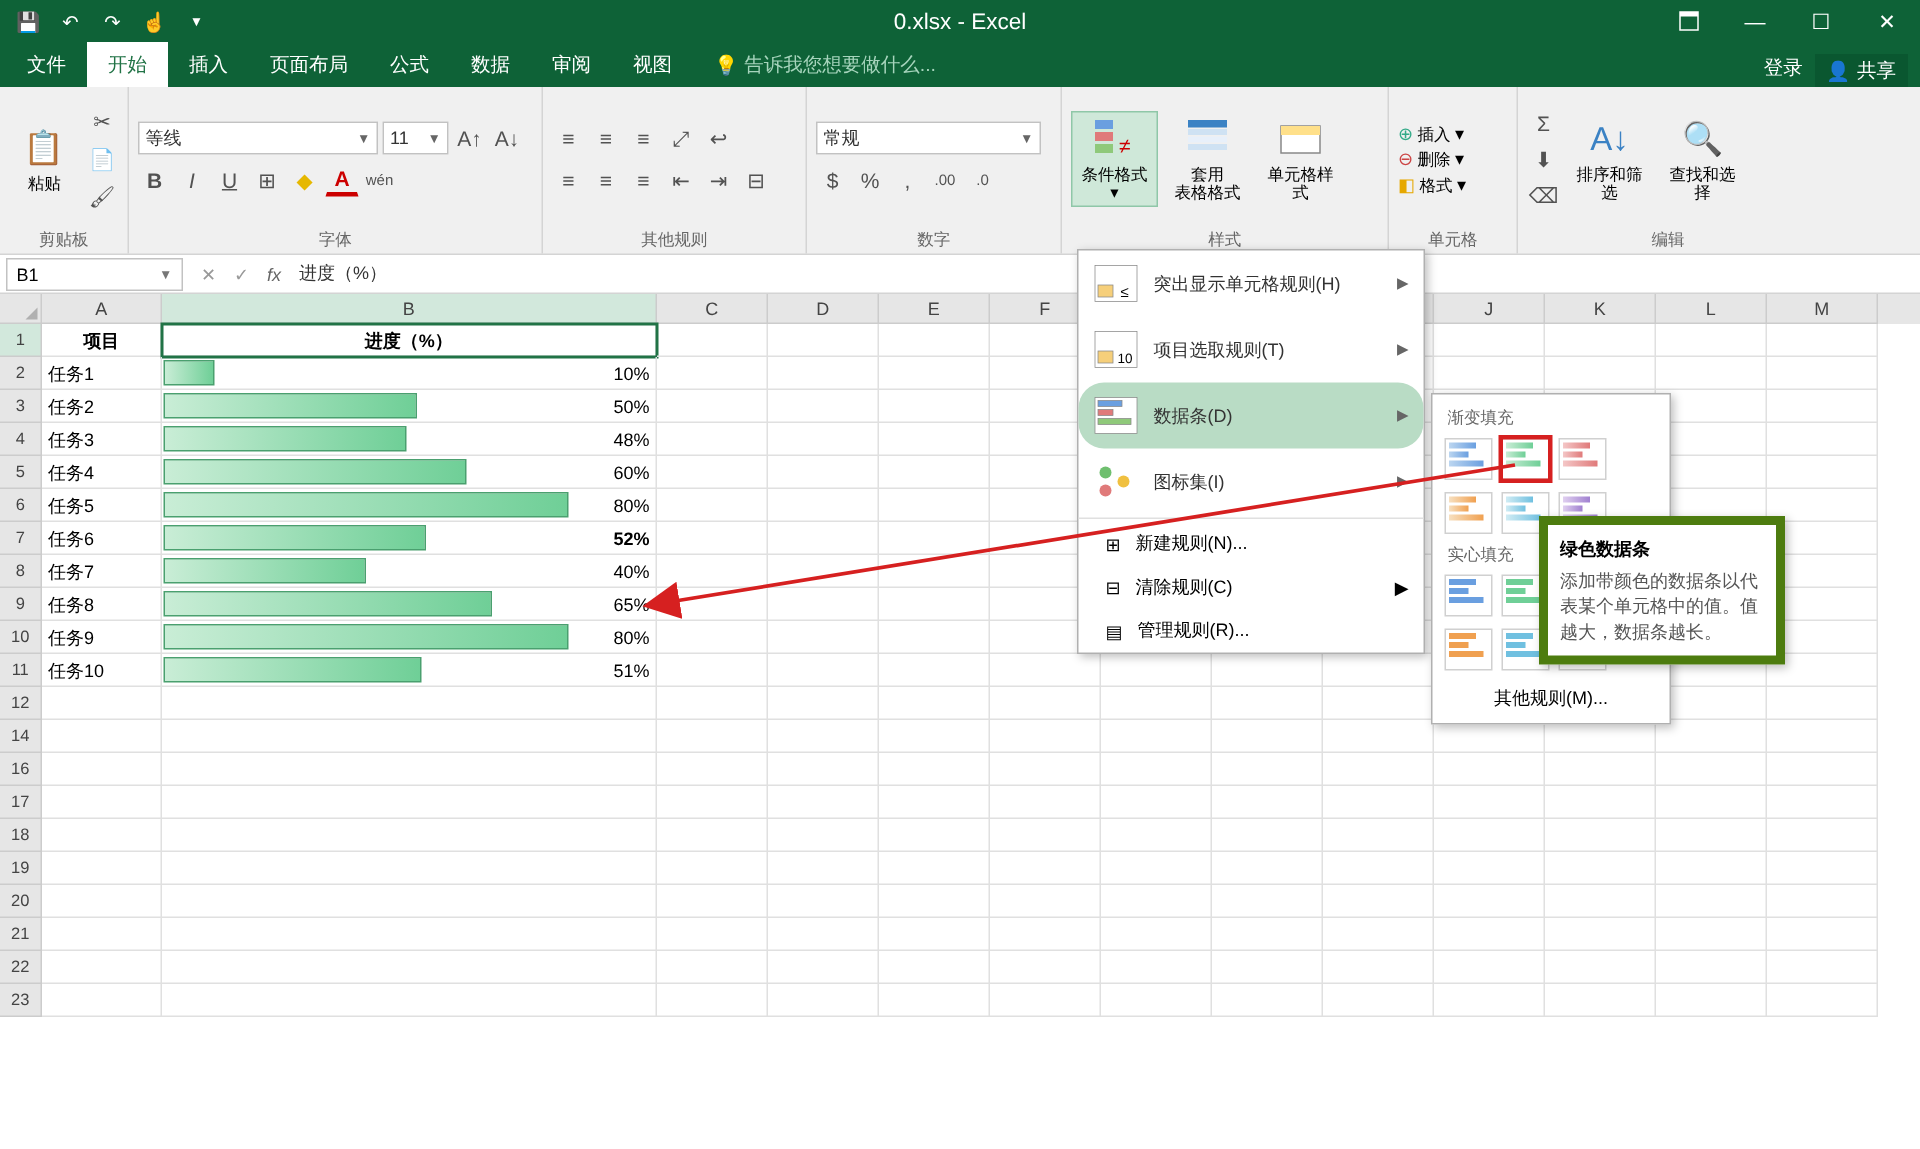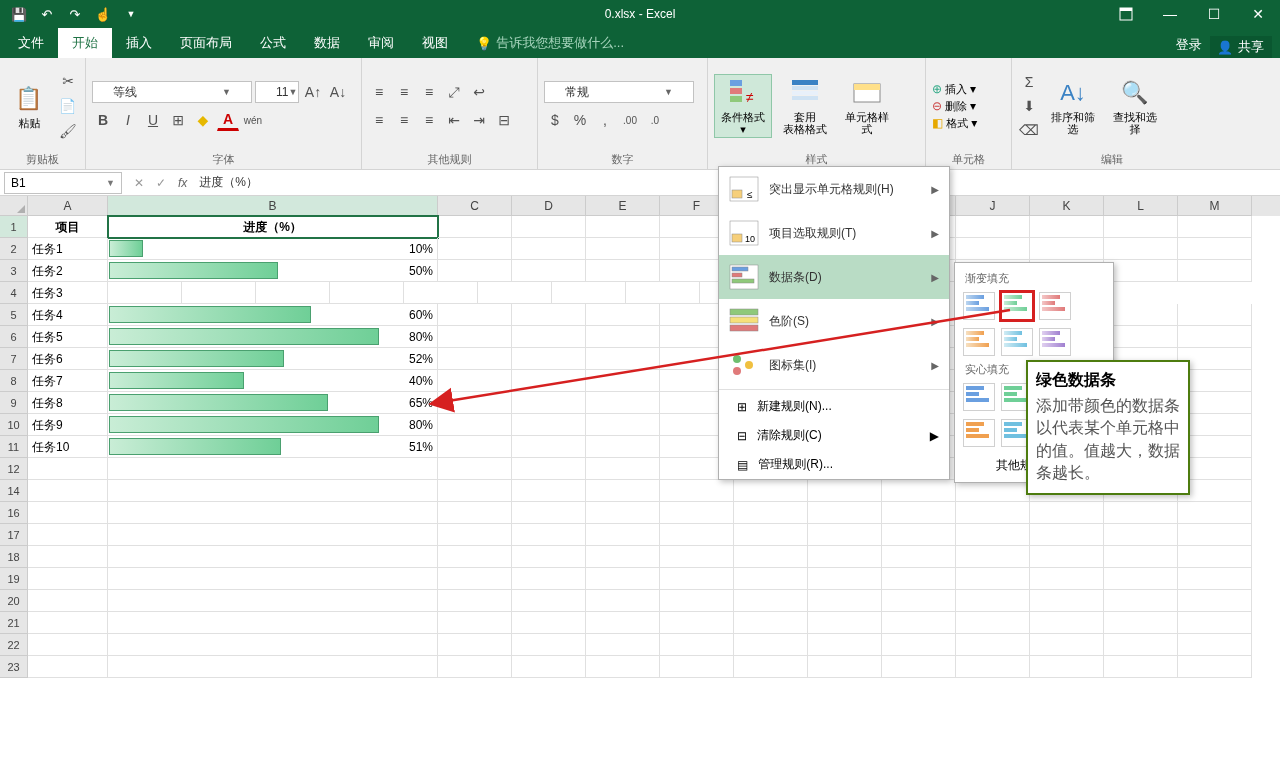--- a/index.html
+++ b/index.html
@@ -2,21 +2,21 @@
 <html><head>
 <meta charset="utf-8">
 <style>
 * { margin:0; padding:0; box-sizing:border-box; font-family:"Microsoft YaHei","Segoe UI",sans-serif; }
 body { width:1280px; height:766px; background:#fff; overflow:hidden; position:relative; font-size:12px; }
 
 
 .titlebar { height:28px; background:#0e6237; color:#fff; display:flex; align-items:center; position:relative; }
 .titlebar .qat { display:flex; gap:2px; padding-left:6px; align-items:center; }
 .titlebar .qat .qbtn { width:26px; height:24px; display:flex; align-items:center; justify-content:center; color:#fff; font-size:13px; }
-.titlebar .title { position:absolute; left:50%; transform:translateX(-50%); font-size:12px;text-align:center; }
+.titlebar .title { position:absolute; left:50%; transform:translateX(-50%); font-size:15px;text-align:center; }
 .titlebar .winbtns { margin-left:auto; display:flex; }
 .titlebar .winbtns .wbtn { width:44px; height:28px; display:flex; align-items:center; justify-content:center; font-size:14px;}
 .titlebar .winbtns .wbtn.ribbtn svg { width:14px; height:14px; }
 
 
 .tabs { height:30px; background:#0e6237; color:#fff; display:flex; align-items:flex-end; padding-left:4px; }
 .tab { padding:6px 14px; font-size:13px; cursor:pointer; }
 .tab.active { background:#fff; color:#217346; font-weight:500;}
 .tab.tell { color:#a6d4bc; display:flex; align-items:center; gap:4px;}
 .tabs .right { margin-left:auto; display:flex; align-items:flex-end; padding-right:8px; gap:8px;}
@@ -26,21 +26,21 @@
 
 .ribbon { height:112px; background:#f0f0f0; border-bottom:1px solid #d4d4d4; display:flex; }
 .group { border-right:1px solid #d4d4d4; display:flex; flex-direction:column; padding:4px 6px 2px; }
 .group .body { flex:1; display:flex; gap:4px; align-items:center; }
 .group .label { text-align:center; font-size:11px; color:#666; padding-top:2px;}
 .iconbtn { width:22px; height:22px; display:flex; align-items:center; justify-content:center; color:#525252; font-size:14px; border:1px solid transparent;}
 .bigbtn { display:flex; flex-direction:column; align-items:center; justify-content:center; gap:2px; padding:2px 4px; width:58px;}
 .bigbtn .ico { width:32px; height:32px; display:flex; align-items:center; justify-content:center; font-size:22px; }
 .bigbtn .lbl { font-size:11px; text-align:center; line-height:1.1;}
 .bigbtn.active { background:#cfe8d9; border:1px solid #8fc7a8;}
-.dropdown { border:1px solid #c2c2c2; background:#fff; height:22px; display:flex; align-items:center; padding:0 20px; font-size:12px; color:#333;}
+.dropdown { border:1px solid #c2c2c2; background:#fff; height:22px; display:flex; align-items:center; padding:0 4px; font-size:12px; color:#333;}
 .dropdown .arr { margin-left:auto; font-size:9px; color:#666;}
 .col { display:flex; flex-direction:column; gap:3px;}
 .row { display:flex; gap:3px; align-items:center;}
 
 
 .formulabar { height:26px; border-bottom:1px solid #d4d4d4; display:flex; align-items:center; background:#fff;}
 .namebox { width:118px; height:22px; border:1px solid #c2c2c2; margin-left:4px; padding:0 6px; display:flex; align-items:center; font-size:12px; background:#fff;}
 .namebox .arr { margin-left:auto; font-size:9px; color:#777;}
 .fbtns { display:flex; gap:4px; padding:0 8px; color:#999;}
 .fbtns span { width:18px; text-align:center;}
@@ -60,37 +60,37 @@
 .rh.sel { background:#d2e8dc;}
 .cell { border-right:1px solid #e0e0e0; border-bottom:1px solid #e0e0e0; padding:0 4px; line-height:22px; font-size:12px; position:relative; overflow:hidden;}
 .cell.hdr { font-weight:bold; text-align:center;}
 .cell .bar { position:absolute; left:1px; top:2px; bottom:2px; background:linear-gradient(to right,#c9edd6,#6fcf97); border:1px solid #4aa06f;}
 .cell .val { position:relative; text-align:right; display:block;}
 .cell.selected { outline:2px solid #217346; outline-offset:-1px; }
 
 
 .cfpanel { position:absolute; left:718px; top:166px; width:232px; background:#fff; border:1px solid #b0b0b0; box-shadow:2px 2px 6px rgba(0,0,0,.25); z-index:10;}
 .cfpanel .item { display:flex; align-items:center; padding:8px 10px; gap:10px; font-size:12px; color:#333;}
-.cfpanel .item.hov { background:#b9dcc5;}
+.cfpanel .item.hov { background:#b9dcc5;border-radius:17px;}
 .cfpanel .item .micon { width:30px; height:28px; display:flex; align-items:center; justify-content:center;}
 .cfpanel .item .arr { margin-left:auto; font-size:10px; color:#666;}
 .cfpanel .sep { height:1px; background:#e0e0e0; margin:2px 0;}
 .cfpanel .itemsmall { display:flex; align-items:center; padding:6px 10px 6px 18px; gap:10px; font-size:12px;}
 
 
 .dbpanel { position:absolute; left:954px; top:262px; width:160px; background:#fff; border:1px solid #b0b0b0; box-shadow:2px 2px 6px rgba(0,0,0,.25); z-index:11; padding:6px;}
 .dbpanel .secthdr { font-size:11px; color:#666; padding:2px 4px;}
 .dbpanel .iconrow { display:flex; gap:6px; padding:4px 2px;}
 .dbpanel .dbicon { width:32px; height:28px; border:1px solid #d0d0d0; background:#fff; position:relative; padding:2px;}
 .dbpanel .dbicon.hl { outline:3px solid #d62020; outline-offset:-1px;}
 .dbpanel .dbicon .b { height:4px; margin-bottom:2px;}
 .dbpanel .more { text-align:center; padding:6px 0 2px; font-size:12px;}
 
 
-.tooltip { position:absolute; left:1026px; top:360px; width:164px; background:#fff; border:2px solid #4d7c0f; box-shadow:2px 2px 6px rgba(0,0,0,.25); padding:8px; font-size:16px; z-index:12;}
+.tooltip { position:absolute; left:1026px; top:344px; width:164px; background:#fff; border:6px solid #4d7c0f; box-shadow:2px 2px 6px rgba(0,0,0,.25); padding:8px; font-size:12px; z-index:12;}
 .tooltip .tt-title { font-weight:bold; margin-bottom:4px;}
 .tooltip .tt-body { color:#555; line-height:1.4;}
 
 
 .arrow { position:absolute; z-index:20; pointer-events:none;}
 
 svg.micon-svg rect { stroke:#888; stroke-width:.5;}
 </style>
 </head>
 <body>
@@ -380,20 +380,24 @@
         <div class="cell" style="width: 74px;"></div>
         <div class="cell" style="width: 74px;"></div>
         <div class="cell" style="width: 74px;"></div>
         <div class="cell" style="width: 74px;"></div>
         <div class="cell" style="width: 74px;"></div>
         <div class="cell" style="width: 74px;"></div>
       </div>
       <div class="r">
         <div class="rh">4</div>
         <div class="cell" style="width: 80px;">任务3</div>
+        <div class="cell" style="width: 330px;">
+          <div class="bar" style="width: 49.2%;"></div>
+          <span class="val">48%</span>
+        </div>
         <div class="cell" style="width: 74px;"></div>
         <div class="cell" style="width: 74px;"></div>
         <div class="cell" style="width: 74px;"></div>
         <div class="cell" style="width: 74px;"></div>
         <div class="cell" style="width: 74px;"></div>
         <div class="cell" style="width: 74px;"></div>
         <div class="cell" style="width: 74px;"></div>
         <div class="cell" style="width: 74px;"></div>
         <div class="cell" style="width: 74px;"></div>
         <div class="cell" style="width: 74px;"></div>
@@ -433,21 +437,21 @@
         <div class="cell" style="width: 74px;"></div>
         <div class="cell" style="width: 74px;"></div>
         <div class="cell" style="width: 74px;"></div>
         <div class="cell" style="width: 74px;"></div>
         <div class="cell" style="width: 74px;"></div>
         <div class="cell" style="width: 74px;"></div>
       </div>
       <div class="r">
         <div class="rh">7</div>
         <div class="cell" style="width: 80px;">任务6</div>
-        <div class="cell" style="width: 330px;">
+        <div class="cell" style="width: 330px; font-weight: bold;">
           <div class="bar" style="width: 53.3%;"></div>
           <span class="val">52%</span>
         </div>
         <div class="cell" style="width: 74px;"></div>
         <div class="cell" style="width: 74px;"></div>
         <div class="cell" style="width: 74px;"></div>
         <div class="cell" style="width: 74px;"></div>
         <div class="cell" style="width: 74px;"></div>
         <div class="cell" style="width: 74px;"></div>
         <div class="cell" style="width: 74px;"></div>
@@ -725,31 +729,20 @@
           <rect x="3" y="3" width="16" height="4" fill="#6a9fe0"></rect>
           <rect x="3" y="9" width="10" height="4" fill="#e07a7a"></rect>
           <rect x="3" y="15" width="22" height="4" fill="#8fc97a"></rect>
         </svg>
       </div>
     <span style="font-weight:500">数据条(D)</span>
       <span class="arr">▶</span>
   </div>
   <div class="item">
     <div class="micon">
-        <svg class="micon-svg" width="30" height="26">
-          <rect x="1" y="1" width="28" height="6" fill="#8fc97a"></rect>
-          <rect x="1" y="9" width="28" height="6" fill="#f6e07a"></rect>
-          <rect x="1" y="17" width="28" height="6" fill="#e07a7a"></rect>
-        </svg>
-      </div>
-    <span>色阶(S)</span>
-      <span class="arr">▶</span>
-  </div>
-  <div class="item">
-    <div class="micon">
         <svg width="30" height="26">
           <circle cx="8" cy="7" r="4" fill="#6fbf6f"></circle>
           <circle cx="8" cy="19" r="4" fill="#e07a7a"></circle>
           <circle cx="20" cy="13" r="4" fill="#f0c040"></circle>
         </svg>
       </div>
     <span>图标集(I)</span>
       <span class="arr">▶</span>
   </div>
   <div class="sep"></div>

